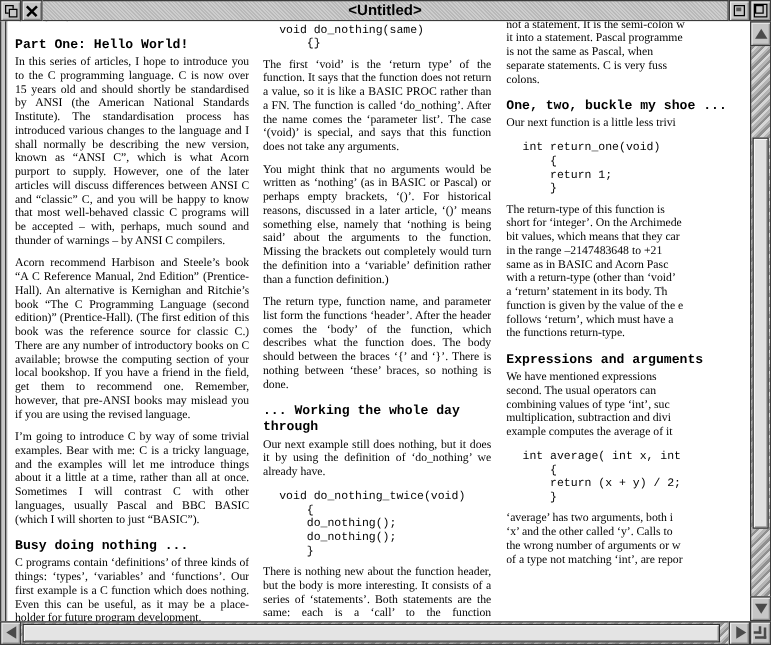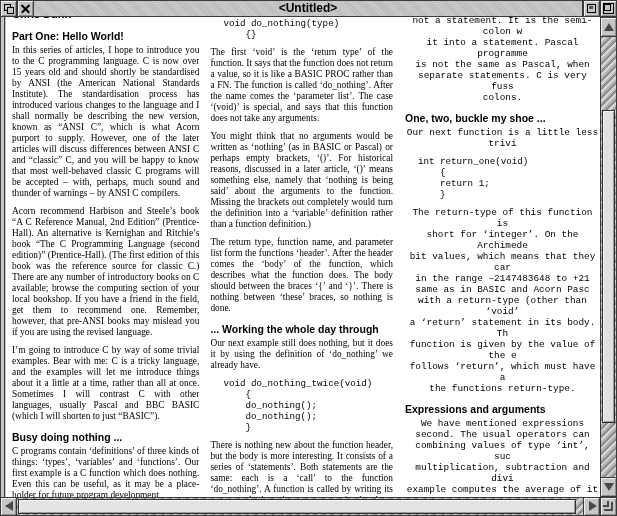--- a/index.html
+++ b/index.html
@@ -127,30 +127,30 @@
   .col1 { width:197px; margin-right:11px; margin-top:-9px; }
   .col2 { width:192px; margin-right:12px; margin-top:-2px; }
   .col3 { width:205px; margin-top:-2px; }
 
   .author {
     font-family:"Liberation Sans", sans-serif;
     font-weight:bold; font-size:11px; line-height:13px; color:#000;
     margin:0 0 3px 0;
   }
   .heading {
-    font-family:Liberation Sans, sans-serif;
+    font-family:Liberation Mono, monospace;
     font-weight:bold; font-size:10.5px; line-height:13px; color:#000;
     margin:9px 0 2px 0;
   }
   .col .heading:first-child { margin-top:0; }
   .para {
     font-size:9.4px; line-height:11px; color:#000;
     text-align:justify; margin:0 0 7px 0;
   }
-  .para.lines { text-align:center; white-space:pre-line;font-family:Liberation Mono, monospace; }
+  .para.lines { text-align:left; white-space:pre-line; }
   .code {
     font-family:"Liberation Mono", monospace;
     font-size:9.2px; line-height:11px; color:#000;
     white-space:pre; margin:3px 0 7px 0; padding-left:13px;
   }
 </style>
 </head>
 <body>
 
 <div class="window">
@@ -178,21 +178,21 @@
       <div class="col col1">
           <div class="author">Chris Dunn</div>
           <div class="heading">Part One: Hello World!</div>
           <p class="para">In this series of articles, I hope to introduce you to the C programming language. C is now over 15 years old and should shortly be standardised by ANSI (the American National Standards Institute). The standardisation process has introduced various changes to the language and I shall normally be describing the new version, known as “ANSI C”, which is what Acorn purport to supply. However, one of the later articles will discuss differences between ANSI C and “classic” C, and you will be happy to know that most well-behaved classic C programs will be accepted – with, perhaps, much sound and thunder of warnings – by ANSI C compilers.</p>
           <p class="para">Acorn recommend Harbison and Steele’s book “A C Reference Manual, 2nd Edition” (Prentice-Hall). An alternative is Kernighan and Ritchie’s book “The C Programming Language (second edition)” (Prentice-Hall). (The first edition of this book was the reference source for classic C.) There are any number of introductory books on C available; browse the computing section of your local bookshop. If you have a friend in the field, get them to recommend one. Remember, however, that pre-ANSI books may mislead you if you are using the revised language.</p>
           <p class="para">I’m going to introduce C by way of some trivial examples. Bear with me: C is a tricky language, and the examples will let me introduce things about it a little at a time, rather than all at once. Sometimes I will contrast C with other languages, usually Pascal and BBC BASIC (which I will shorten to just “BASIC”).</p>
           <div class="heading">Busy doing nothing ...</div>
           <p class="para">C programs contain ‘definitions’ of three kinds of things: ‘types’, ‘variables’ and ‘functions’. Our first example is a C function which does nothing. Even this can be useful, as it may be a place-holder for future program development.</p>
         </div>
       <div class="col col2">
-          <pre class="code">void do_nothing(type)
+          <pre class="code">void do_nothing(same)
     {}</pre>
           <p class="para">The first ‘void’ is the ‘return type’ of the function. It says that the function does not return a value, so it is like a BASIC PROC rather than a FN. The function is called ‘do_nothing’. After the name comes the ‘parameter list’. The case ‘(void)’ is special, and says that this function does not take any arguments.</p>
           <p class="para">You might think that no arguments would be written as ‘nothing’ (as in BASIC or Pascal) or perhaps empty brackets, ‘()’. For historical reasons, discussed in a later article, ‘()’ means something else, namely that ‘nothing is being said’ about the arguments to the function. Missing the brackets out completely would turn the definition into a ‘variable’ definition rather than a function definition.)</p>
           <p class="para">The return type, function name, and parameter list form the functions ‘header’. After the header comes the ‘body’ of the function, which describes what the function does. The body should between the braces ‘{’ and ‘}’. There is nothing between ‘these’ braces, so nothing is done.</p>
           <div class="heading">... Working the whole day through</div>
           <p class="para">Our next example still does nothing, but it does it by using the definition of ‘do_nothing’ we already have.</p>
           <pre class="code">void do_nothing_twice(void)
     {
     do_nothing();
     do_nothing();

